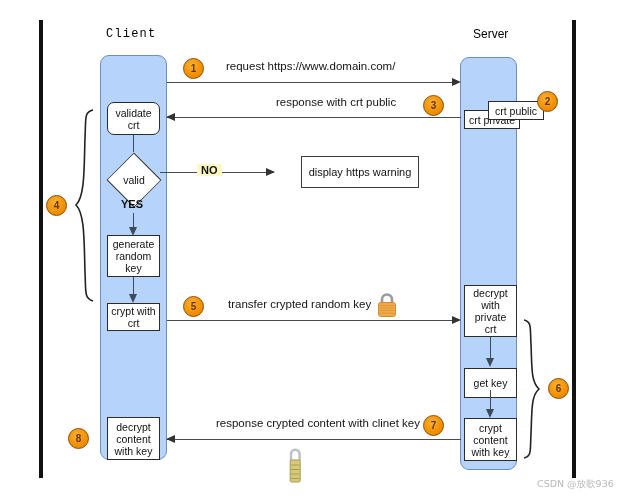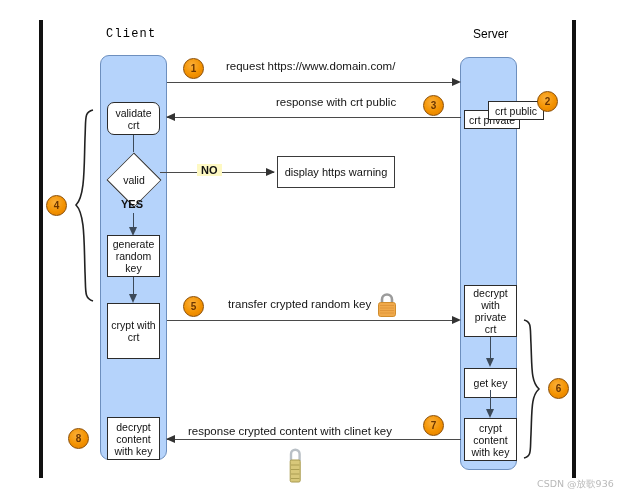--- a/index.html
+++ b/index.html
@@ -16,21 +16,21 @@
 
   
   .actor-title{position:absolute;font-size:12px;color:#000000;white-space:nowrap;}
   .actor-title.mono{font-family:"Liberation Mono","DejaVu Sans Mono",monospace;
                     letter-spacing:1.2px;font-size:12px;}
 
   
   .pbox{position:absolute;background:#ffffff;border:1px solid #2b2b2b;
         box-sizing:border-box;display:flex;align-items:center;justify-content:center;
         text-align:center;font-size:10.5px;line-height:12px;color:#111;padding:1px;}
-  .pbox.plain{border:1px solid #3a3a3a;}
+  .pbox.plain{border:1px solid #3a3a3a;margin-left:24px;}
 
   
   .diamond{position:absolute;width:54px;height:40px;}
   .diamond .dshape{position:absolute;inset:0;background:#fff;
       border:1px solid #2b2b2b;
       transform:rotate(45deg) scale(.72,.97);box-sizing:border-box;}
   .diamond .dlabel{position:absolute;inset:0;display:flex;align-items:center;
       justify-content:center;font-size:10.5px;color:#111;}
 
   
@@ -115,21 +115,21 @@
 
   <div class="pbox" style="left:107px;top:235px;width:53px;height:42px;flex-direction:column;">
     <span>generate</span>
     <span>random</span>
     <span>key</span>
   </div>
 
   <div class="vline" style="left:133px;top:277px;height:19px;"></div>
   <div class="arrow-d" style="left:128.5px;top:294px;"></div>
 
-  <div class="pbox" style="left:107px;top:303px;width:53px;height:56px;flex-direction:column;">
+  <div class="pbox" style="left:107px;top:303px;width:53px;height:28px;flex-direction:column;">
     <span>crypt with</span>
     <span>crt</span>
   </div>
 
   <div class="brace" style="left:73px;top:108px;">
     <svg width="22" height="195" viewBox="0 0 22 195">
       <path d="M20 2 C11 4, 13 10, 12 30 C11 60, 12 88, 3 97 C12 106, 11 134, 12 164 C13 184, 11 190, 20 193" fill="none" stroke="#222" stroke-width="1.6"></path>
     </svg>
   </div>
   <div class="badge" style="left:46px;top:195px;">4</div>
@@ -175,21 +175,21 @@
 
   <div class="brace" style="left:522px;top:318px;">
     <svg width="20" height="142" viewBox="0 0 20 142">
       <path d="M2 2 C10 4, 8 10, 9 26 C10 50, 9 64, 17 71 C9 78, 10 92, 9 116 C8 132, 10 138, 2 140" fill="none" stroke="#222" stroke-width="1.6"></path>
     </svg>
   </div>
   <div class="badge" style="left:548px;top:378px;">6</div>
 
   <div class="hline" style="left:167px;top:439px;width:294px;"></div>
   <div class="arrow-l" style="left:166px;top:434.5px;"></div>
-  <div class="msg" style="left:188px;top:417px;margin-top:8px;">response crypted content with clinet key</div>
+  <div class="msg" style="left:216px;top:417px;">response crypted content with clinet key</div>
   <div class="badge" style="left:423px;top:415px;">7</div>
 
   <div class="lock" style="left:284px;top:446px;">
     <svg width="22" height="40" viewBox="0 0 22 40">
       <path d="M7 15 V8 A4.3 4.3 0 0 1 15.6 8 V15" fill="none" stroke="#b9c0c6" stroke-width="2.4"></path>
       <rect x="6.2" y="14" width="10" height="22" rx="1.4" fill="#d8c87a" stroke="#a89a4e" stroke-width="1"></rect>
       <g stroke="#a89a4e" stroke-width="0.9">
         <line x1="7" y1="19" x2="15.4" y2="19"></line>
         <line x1="7" y1="23.5" x2="15.4" y2="23.5"></line>
         <line x1="7" y1="28" x2="15.4" y2="28"></line>

